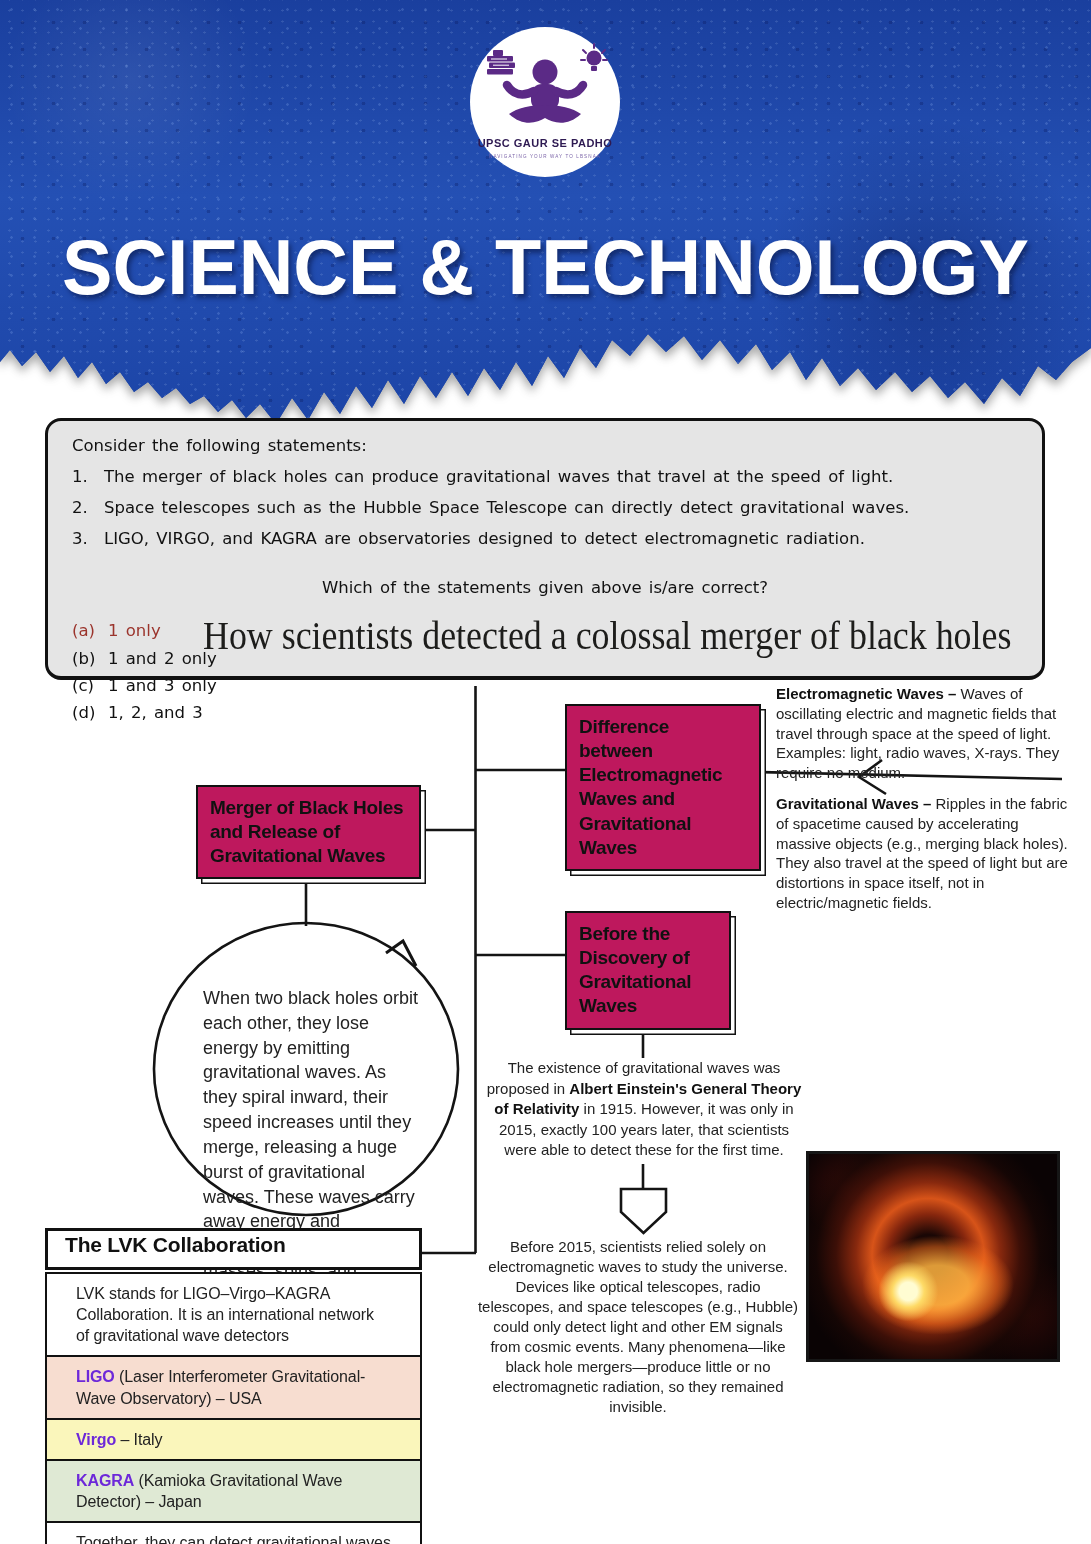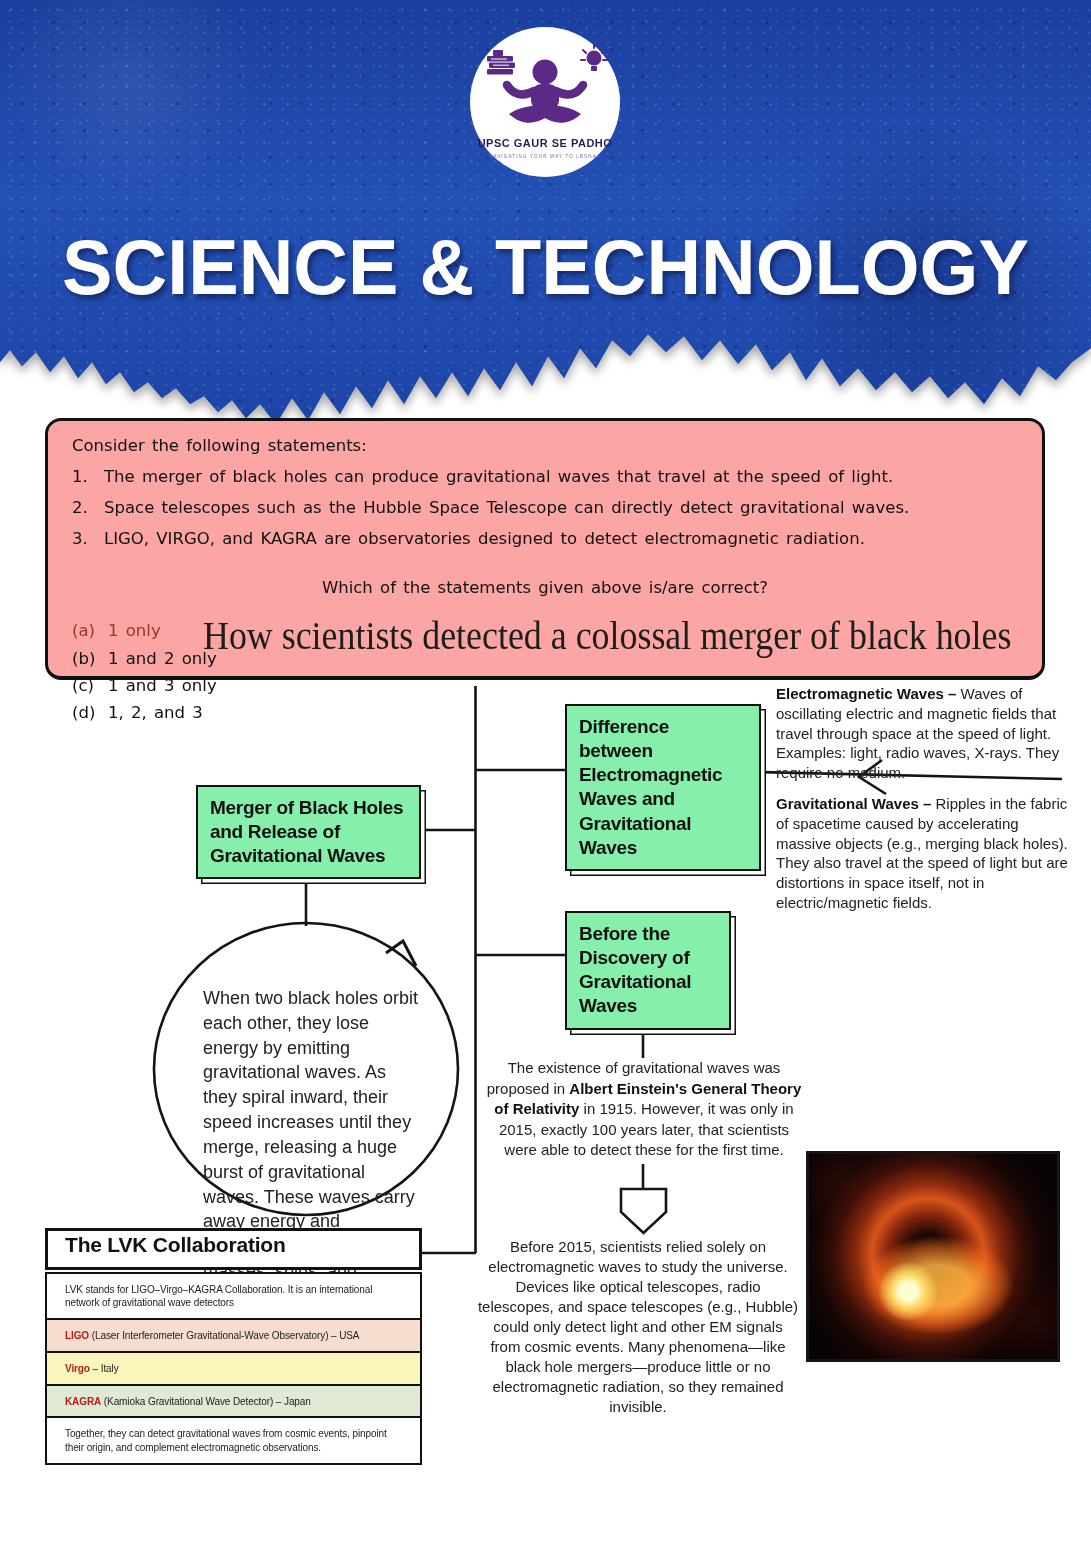--- a/index.html
+++ b/index.html
@@ -29,42 +29,42 @@
   .hero-title{
     position:absolute;left:0;top:222px;width:1091px;margin:0;
     text-align:center;color:#ffffff;font-size:78px;font-weight:800;
     letter-spacing:0px;transform:scaleX(.97);transform-origin:center;
     text-shadow:3px 4px 5px rgba(8,18,60,.55);
     font-family:"Liberation Sans",sans-serif;white-space:nowrap;
   }
   
   .qbox{
     position:absolute;left:45px;top:418px;width:1000px;height:262px;
-    box-sizing:border-box;background:#fca5a5;border:3px solid #111;border-bottom-width:4px;
+    box-sizing:border-box;background:#e5e5e5;border:3px solid #111;border-bottom-width:4px;
     border-radius:16px;padding:13px 24px;
     font-family:"DejaVu Sans",sans-serif;font-size:16.5px;line-height:1.4;
     word-spacing:2px;z-index:3;
   }
   .q-intro{margin:0 0 8px 0;}
   .q-stmt{display:flex;margin:0 0 8px 0;}
   .q-num{width:32px;flex:none;}
   .q-prompt{margin:26px 0 0 0;text-align:center;}
   .q-opts{margin-top:20px;}
   .q-opt{display:flex;margin:0 0 4px 0;}
   .q-opt .q-key{width:36px;flex:none;}
   .q-opt.red{color:#9b342c;}
   .headline{
     position:absolute;left:203px;top:613px;margin:0;z-index:4;
     font-family:"Liberation Serif",serif;font-weight:400;font-size:39px;
     color:#1d1d1b;white-space:nowrap;transform:scaleX(.92);transform-origin:left center;
   }
   
   .connectors{position:absolute;left:0;top:0;width:1091px;height:1544px;z-index:1;pointer-events:none;}
   .shadow-box{
-    position:absolute;z-index:2;background:#86efac;border:2.5px solid #111;
+    position:absolute;z-index:2;background:#be185d;border:2.5px solid #111;
     box-sizing:border-box;padding:9px 12px;font-weight:700;font-size:19px;
     line-height:1.27;letter-spacing:-.3px;color:#111;
     box-shadow:5px 5px 0 -1.5px #ffffff,5px 5px 0 0 #111;
   }
   .box-merger{left:196px;top:785px;width:225px;}
   .box-difference{left:565px;top:704px;width:196px;}
   .box-before{left:565px;top:911px;width:166px;}
   .side-note{position:absolute;z-index:2;width:292px;left:776px;font-size:15px;line-height:1.32;color:#222;}
   .side-note .b{font-weight:700;color:#111;}
   .note-em{top:684px;}
@@ -91,23 +91,23 @@
   }
   
   .lvk{position:absolute;z-index:2;left:45px;top:1228px;width:377px;}
   .lvk-head{
     box-sizing:border-box;border:3px solid #111;background:#fff;
     font-size:21px;font-weight:700;padding:2px 0 10px 17px;letter-spacing:-.2px;
   }
   .lvk-body{margin-top:4px;}
   .lvk-row{
     box-sizing:border-box;border:2.5px solid #111;margin-top:-2.5px;
-    font-size:10px;line-height:1.34;padding:9px 18px;letter-spacing:-.1px;color:#222;
-  }
-  .lvk-row .b{font-weight:700;color:#b91c1c;text-align:center;}
+    font-size:16px;line-height:1.34;padding:9px 29px;letter-spacing:-.1px;color:#222;
+  }
+  .lvk-row .b{font-weight:700;color:#6d28d9;text-align:center;}
 </style>
 </head>
 <body>
 
 <div id="page">
 
   <div class="hero-wrap">
     <div class="hero"></div>
   </div>
 

